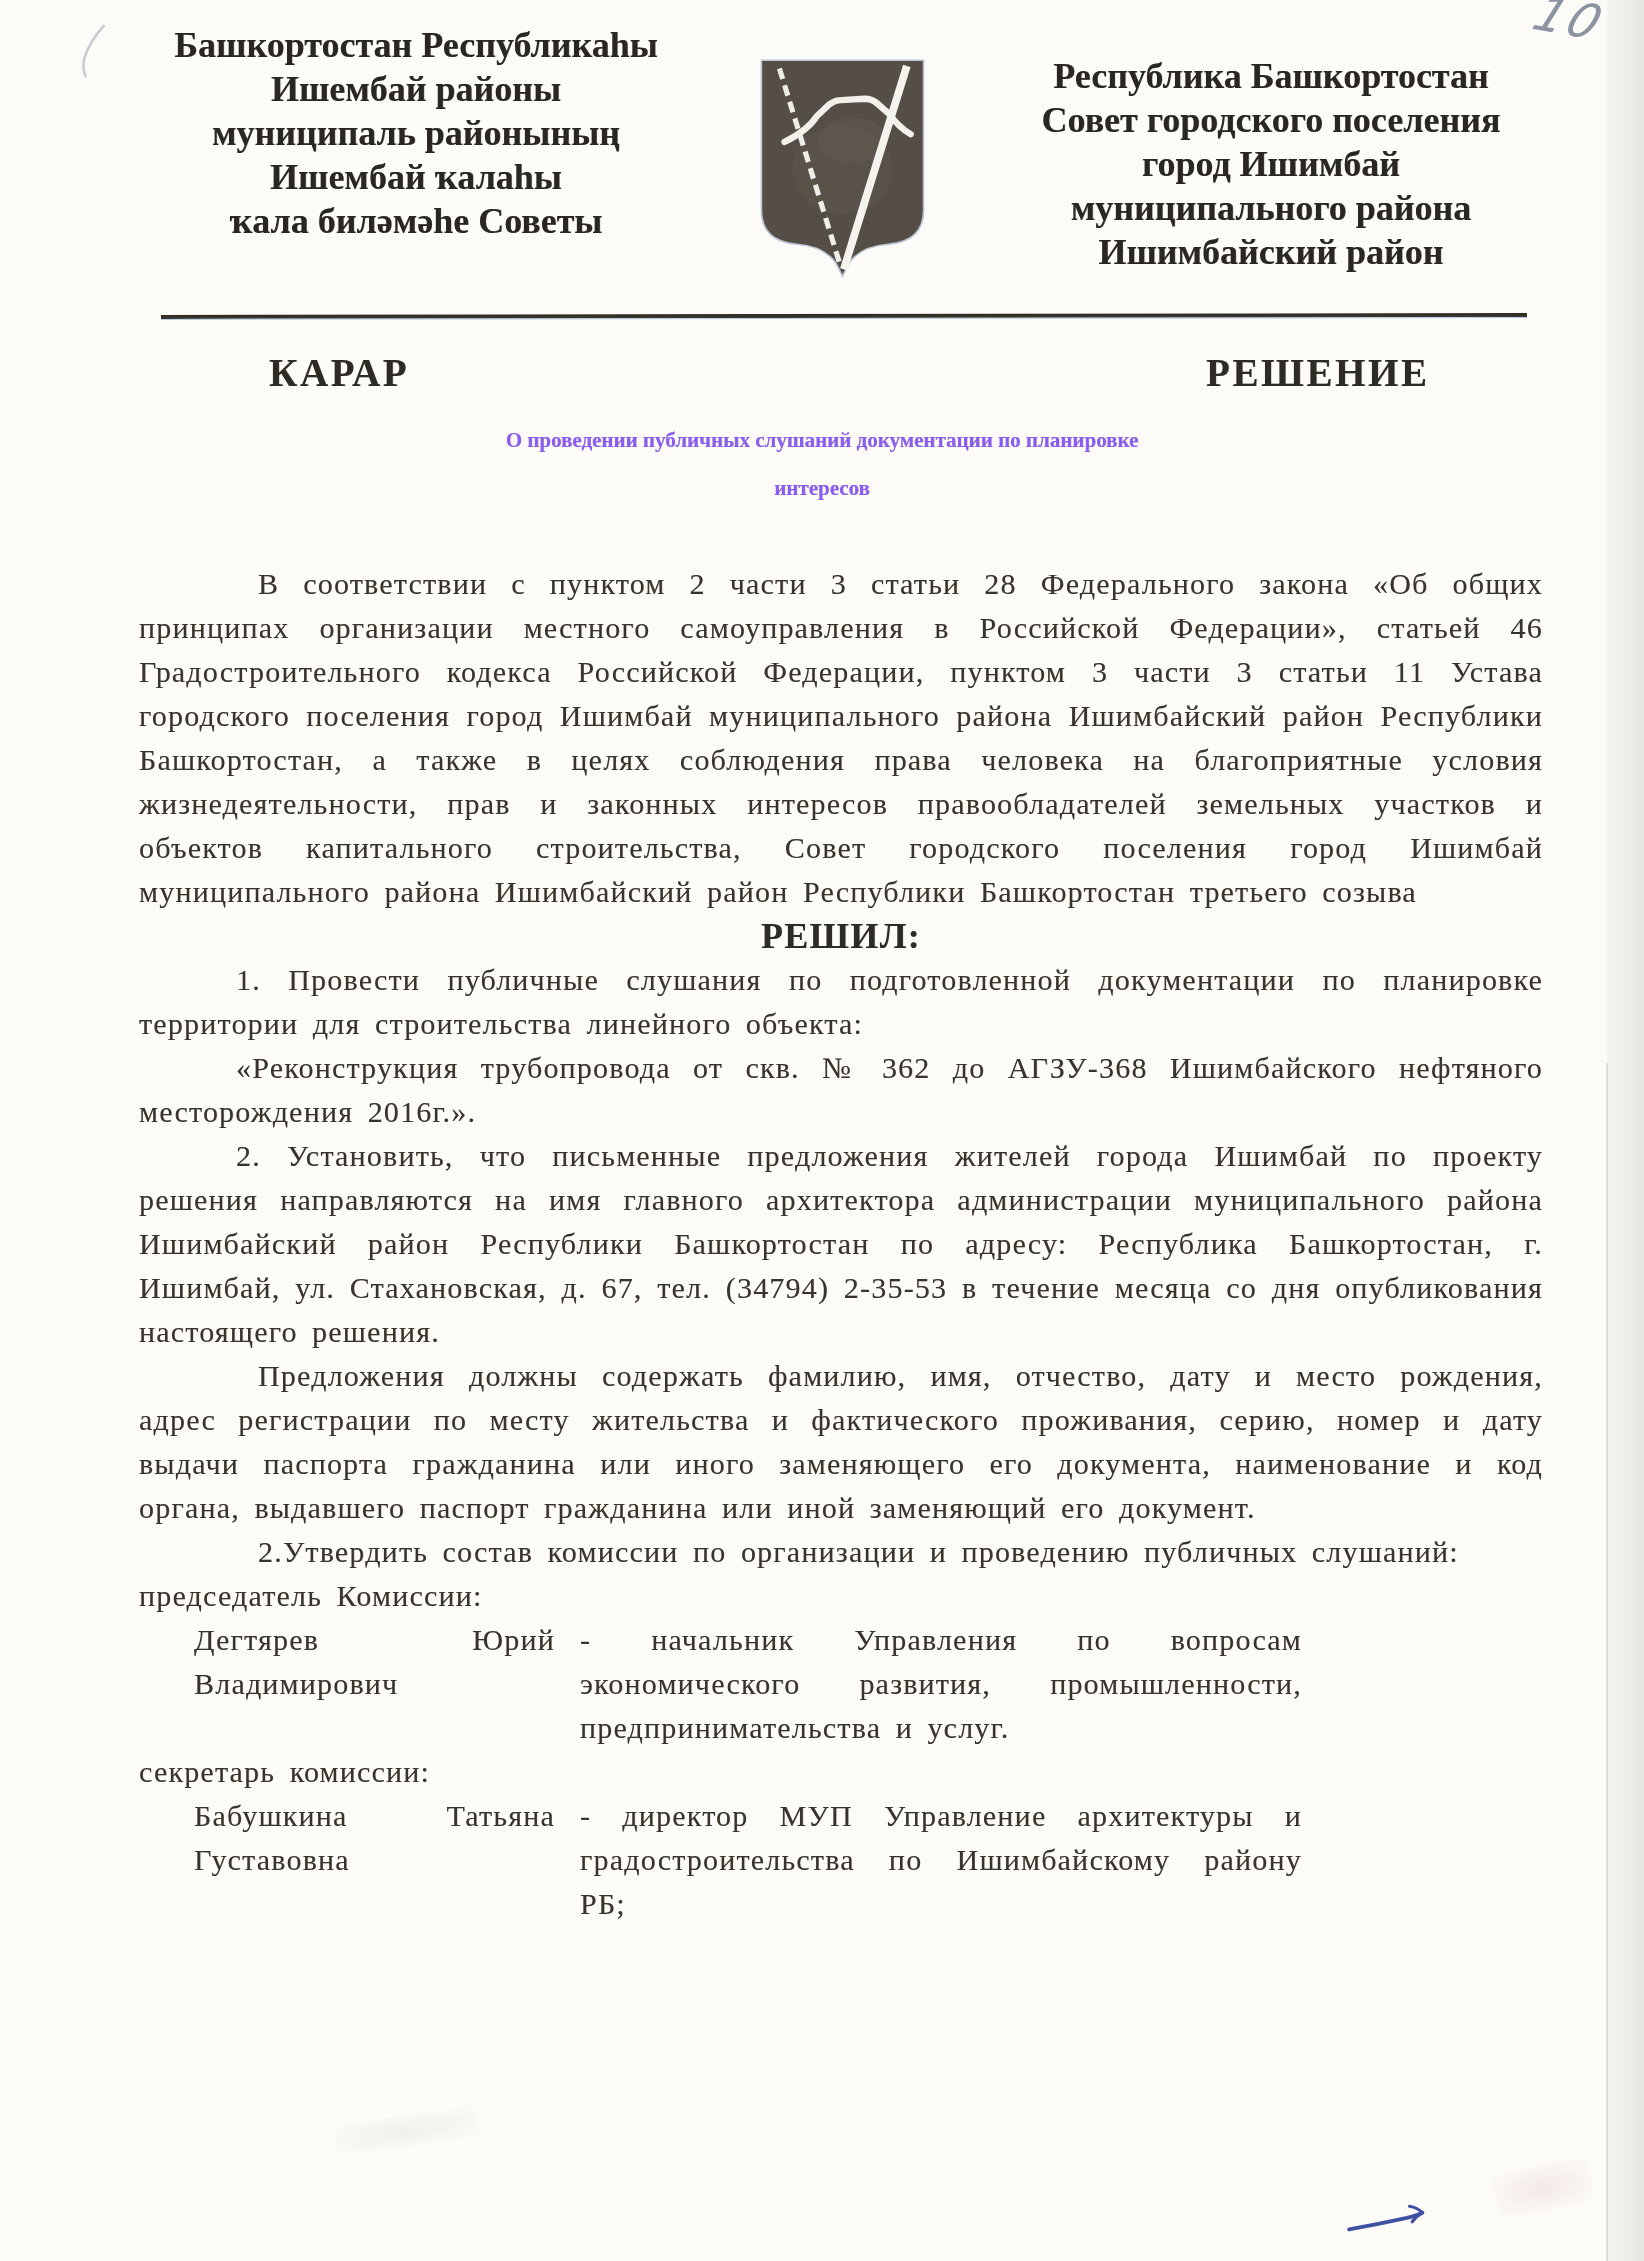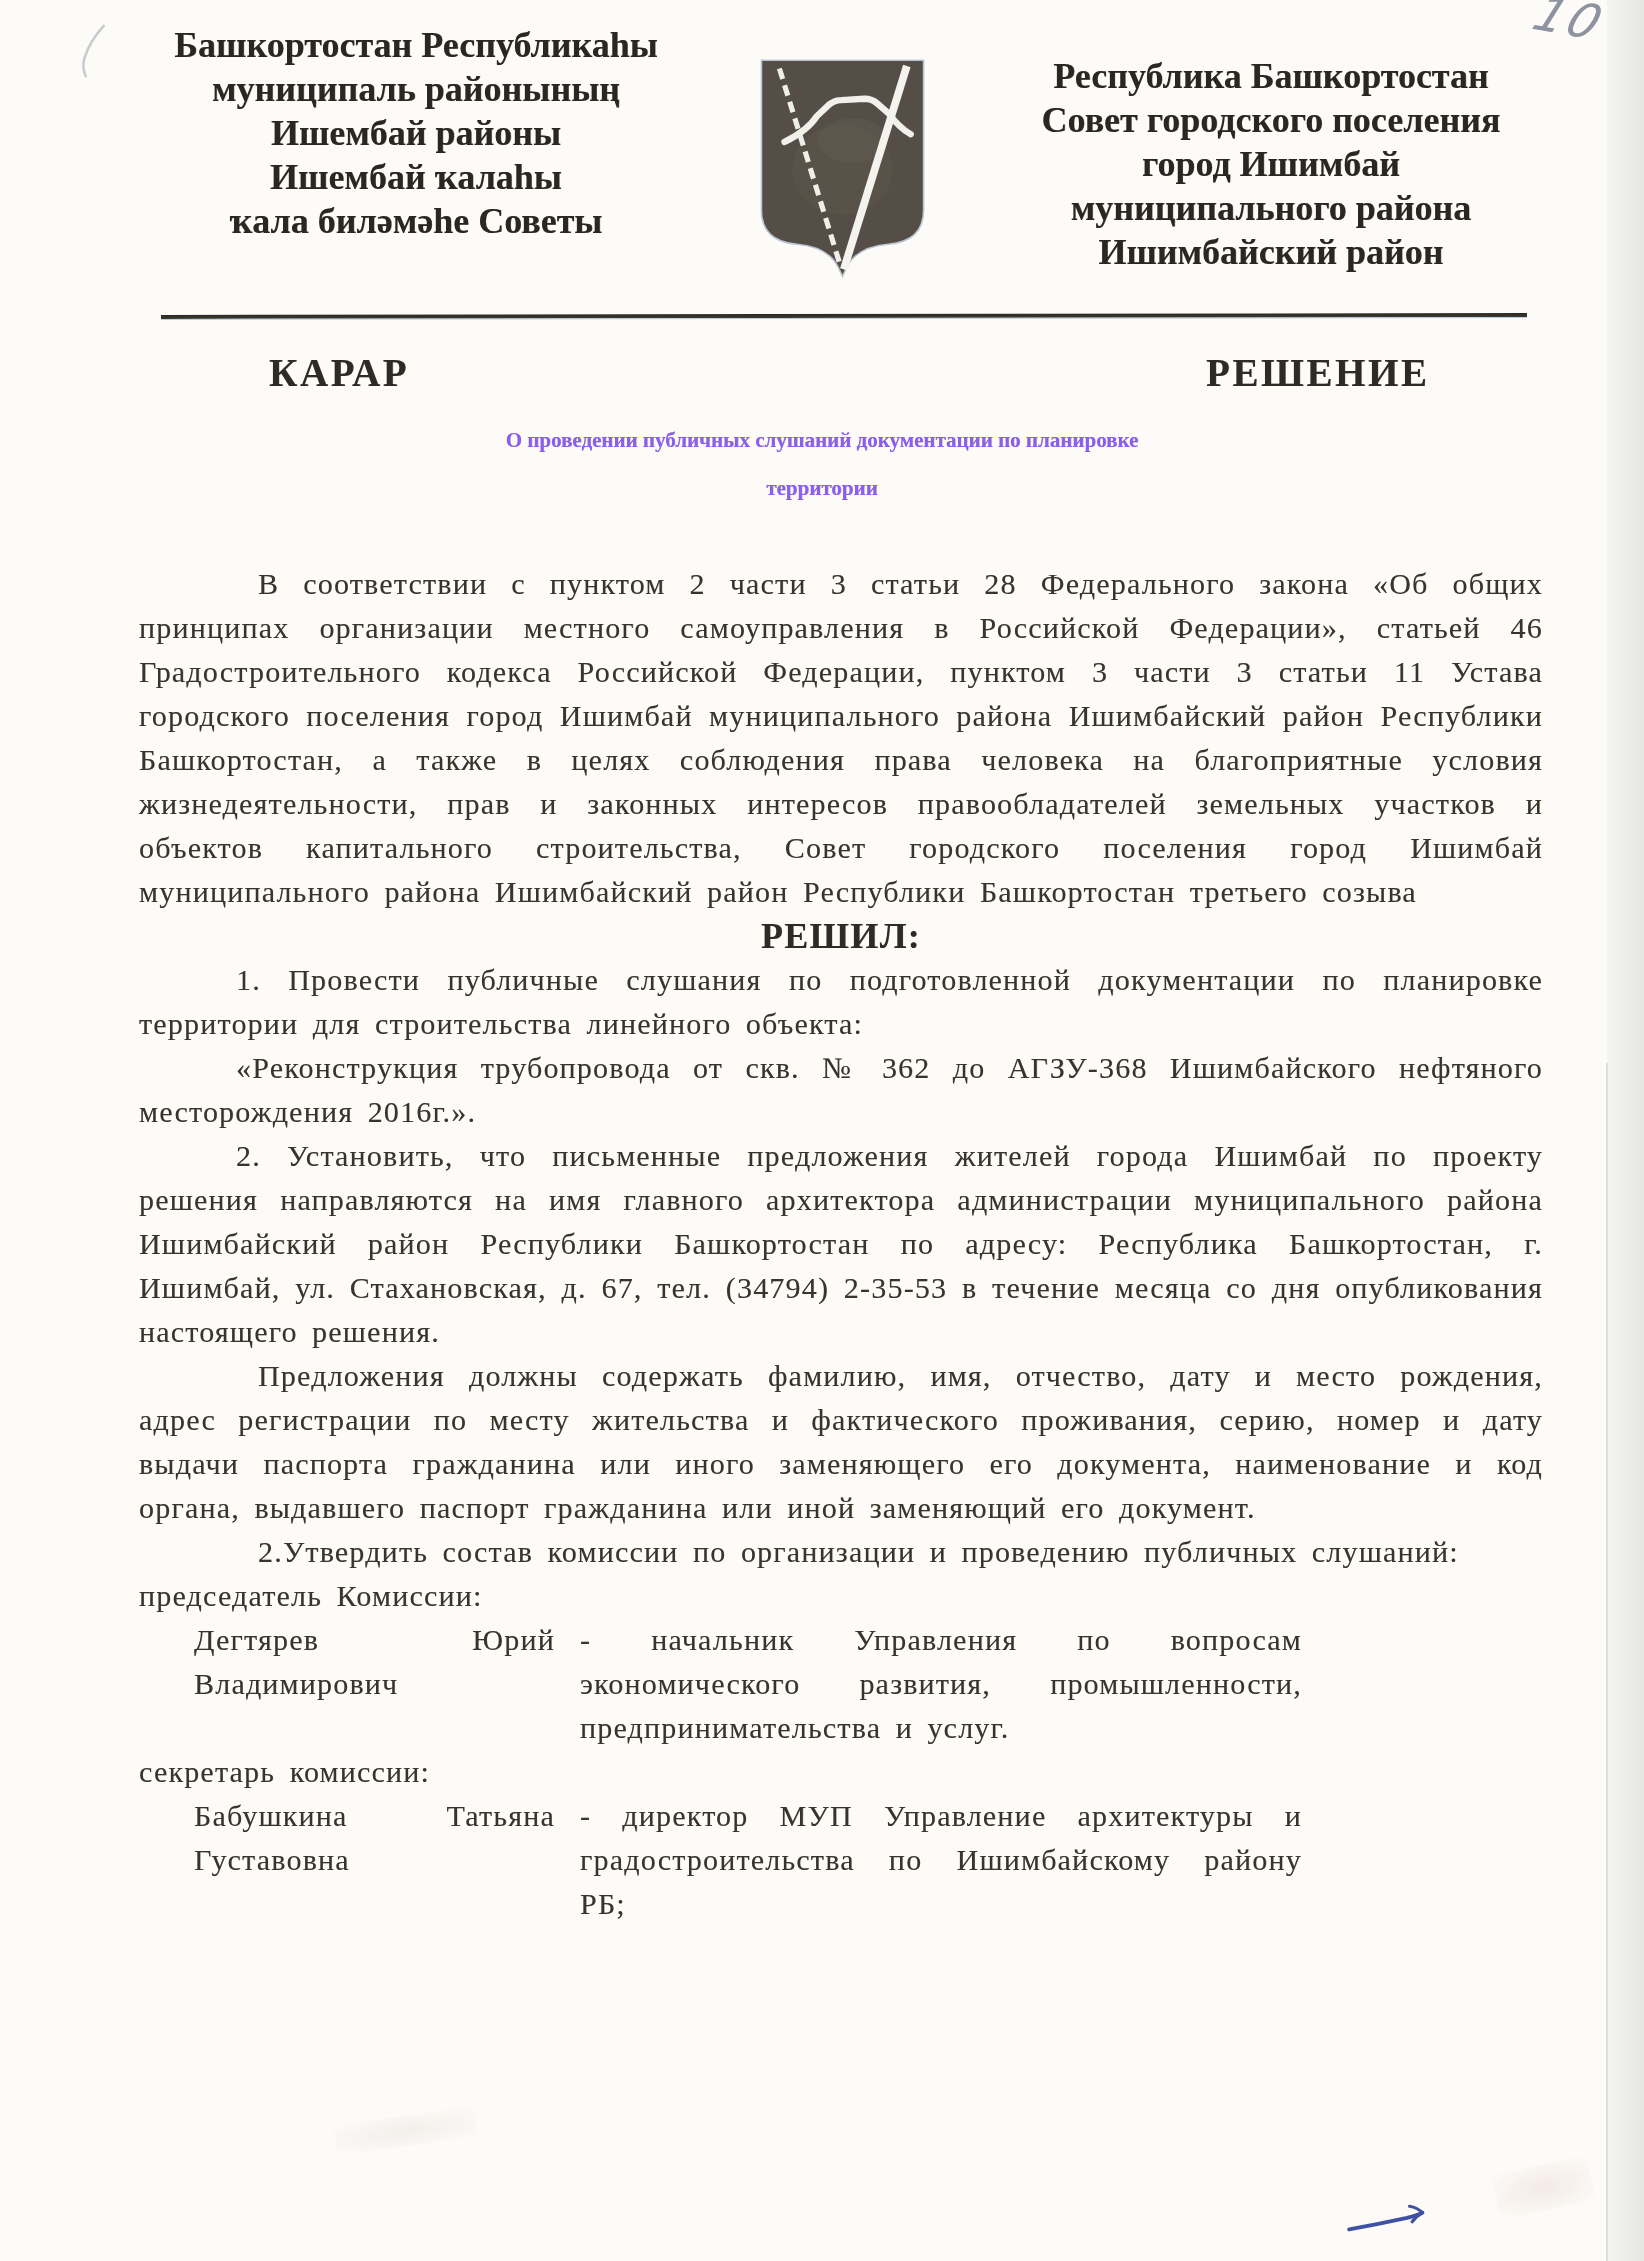--- a/index.html
+++ b/index.html
@@ -91,22 +91,22 @@
   <div class="edge-line"></div>
 
   <div class="pg-num">10</div>
 
   <svg class="pencil-curve" width="52" height="71" viewBox="0 0 80 110">
     <path d="M52 6 Q30 30 22 56 Q18 70 24 84" stroke="#b7bcc6" stroke-width="4" fill="none" stroke-linecap="round" opacity="0.75"></path>
   </svg>
 
   <div class="hdr hdr-left">
     <div>Башкортостан Республикаһы</div>
+    <div>Ишембай районы</div>
     <div>муниципаль районының</div>
-    <div>Ишембай районы</div>
     <div>Ишембай ҡалаһы</div>
     <div>ҡала биләмәһе Советы</div>
   </div>
 
   <svg class="emblem" viewBox="0 0 268 345">
     <path d="M8 5 H260 V238 Q260 286 205 291 Q157 295 141 326 L134 341 L127 326 Q111 295 63 291 Q8 286 8 238 Z" fill="#4f4942" stroke="#b9c4d2" stroke-width="2.5" opacity="0.97"></path>
     <ellipse cx="134" cy="175" rx="78" ry="70" fill="#5a544c" opacity="0.65"></ellipse>
     <ellipse cx="150" cy="130" rx="55" ry="35" fill="#615a51" opacity="0.5"></ellipse>
 
     <path d="M44 132 Q80 114 94 92 L113 74 Q122 67 132 67 L168 65 Q180 65 189 73 L206 88 Q222 110 240 120" stroke="#f1f0ea" stroke-width="10" fill="none" stroke-linecap="round"></path>
@@ -124,21 +124,21 @@
     <div>Ишимбайский район</div>
   </div>
 
   <div class="rule"></div>
 
   <div class="kicker kicker-left">КАРАР</div>
   <div class="kicker kicker-right">РЕШЕНИЕ</div>
 
   <div class="doc-title">
     <div>О проведении публичных слушаний документации по планировке</div>
-    <div>территории</div>
+    <div>интересов</div>
   </div>
 
   <div class="body-block">
     <p class="ind-lg">В соответствии с пунктом 2 части 3 статьи 28 Федерального закона «Об общих принципах организации местного самоуправления в Российской Федерации», статьей 46 Градостроительного кодекса Российской Федерации, пунктом 3 части 3 статьи 11 Устава городского поселения город Ишимбай муниципального района Ишимбайский район Республики Башкортостан, а также в целях соблюдения права человека на благоприятные условия жизнедеятельности, прав и законных интересов правообладателей земельных участков и объектов капитального строительства, Совет городского поселения город Ишимбай муниципального района Ишимбайский район Республики Башкортостан третьего созыва</p>
 
     <p class="reshil">РЕШИЛ:</p>
 
     <p class="ind-md">1. Провести публичные слушания по подготовленной документации по планировке территории для строительства линейного объекта:</p>
 
     <p class="ind-md">«Реконструкция трубопровода от скв. № 362 до АГЗУ-368 Ишимбайского нефтяного месторождения 2016г.».</p>

